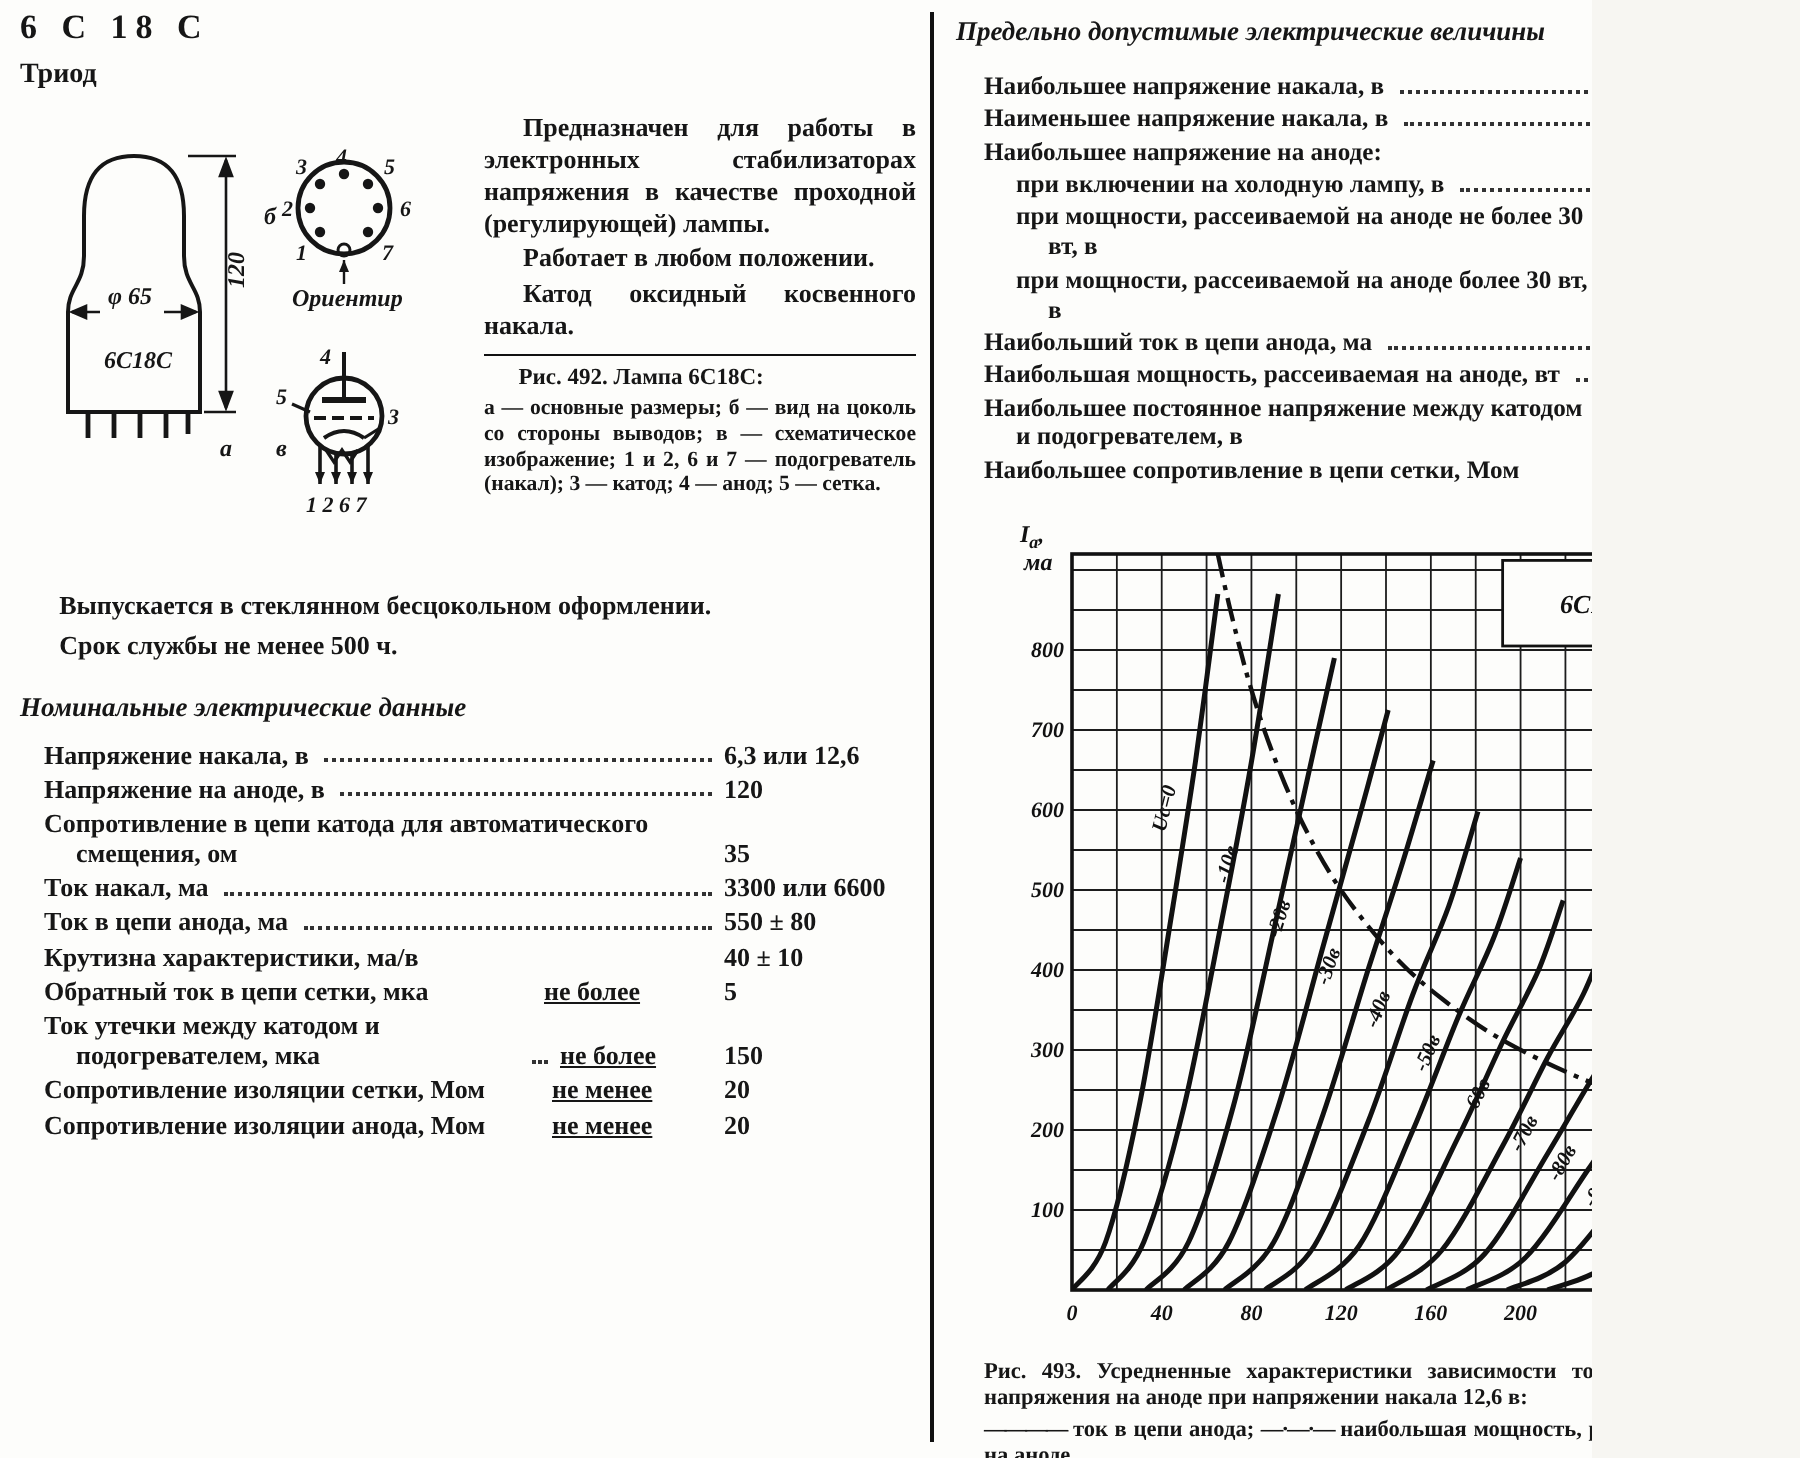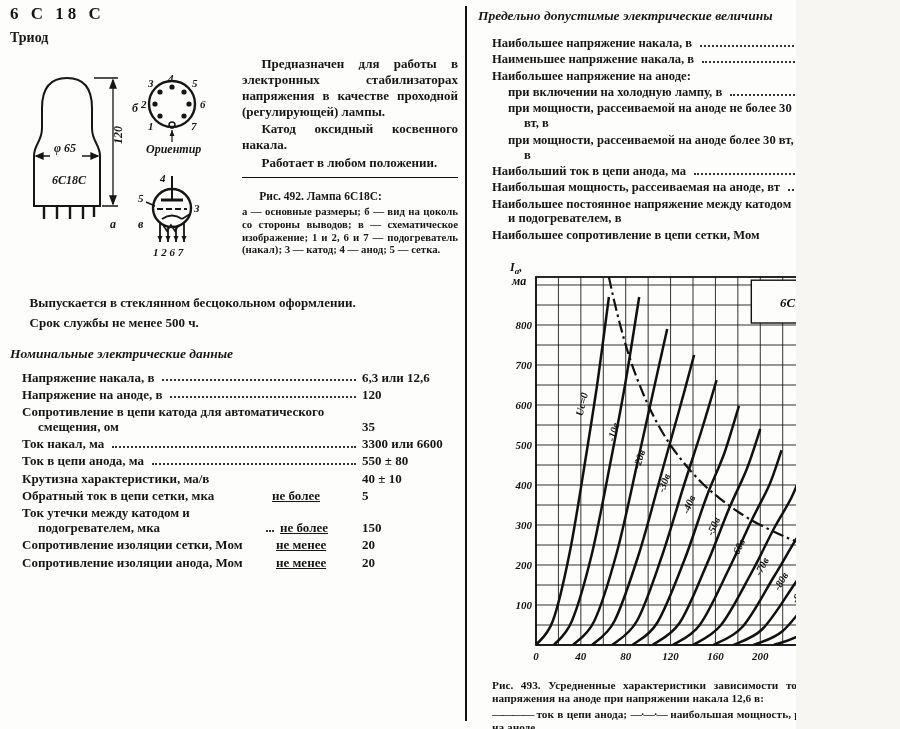--- a/index.html
+++ b/index.html
@@ -7,21 +7,21 @@
         font-family:"Liberation Serif","DejaVu Serif",serif;font-weight:700;overflow:hidden;}
   #divider{position:absolute;left:465px;top:6px;bottom:8px;width:2px;background:#111;}
   
   #leftcol{position:absolute;left:10px;top:4px;width:448px;}
   #title{font-size:17px;letter-spacing:4px;margin:0 0 6px 0;}
   #subtitle{font-size:14px;margin:0 0 10px 0;}
   .figrow{display:flex;gap:4px;}
   .figsvg{flex:0 0 228px;}
   .introcol{flex:1;font-size:13px;line-height:1.22;}
   .introcol p{margin:0 0 2px 0;text-indent:1.5em;text-align:justify;}
-  .cap{border-top:1.5px solid #111;margin-top:6px;padding-top:11px;}
+  .cap{border-top:1.5px solid #111;margin-top:6px;padding-top:4px;}
   .capt{font-size:11.5px;margin:0 0 1px 0;}
   .capb{font-size:10.8px;line-height:1.18;text-align:justify;margin:0;text-indent:0 !important;}
   .notes{font-size:13px;line-height:1.25;margin-top:4px;}
   .notes p{margin:4px;text-indent:1.2em;}
   h3.sect{font-size:13.5px;margin:14px 0 8px 0;font-style:italic;}
   .tbl{font-size:13px;line-height:1.2;}
   .trow{display:flex;align-items:flex-end;margin:0 0 1.5px 0;padding-left:12px;}
   .trow .lbl{padding-left:16px;text-indent:-16px;}
   .leader{flex:1;border-bottom:2px dotted #333;margin:0 6px 4px 8px;min-width:8px;}
   .noleader{flex:1;}
@@ -115,22 +115,22 @@
           <text x="138" y="31">3</text>
           <text x="150" y="126">4</text>
           <text x="128" y="146">5</text>
           <text x="184" y="156">3</text>
           <text x="143" y="200">1 2 6 7</text>
         </g>
       </svg>
 
       <div class="introcol">
         <p>Предназначен для работы в электронных стабилизаторах напряжения в качестве проходной (регулирующей) лампы.</p>
+        <p>Работает в любом положении.</p>
         <p>Катод оксидный косвенного накала.</p>
-        <p>Работает в любом положении.</p>
         <div class="cap">
           <p class="capt">Рис. 492. Лампа 6С18С:</p>
           <p class="capb">а — основные размеры; б — вид на цоколь со стороны выводов; в — схематическое изображение; 1 и 2, 6 и 7 — подогреватель (накал); 3 — катод; 4 — анод; 5 — сетка.</p>
         </div>
       </div>
     </div>
 
     <div class="notes">
       <p>Выпускается в стеклянном бесцокольном оформлении.</p>
       <p>Срок службы не менее 500 ч.</p>

